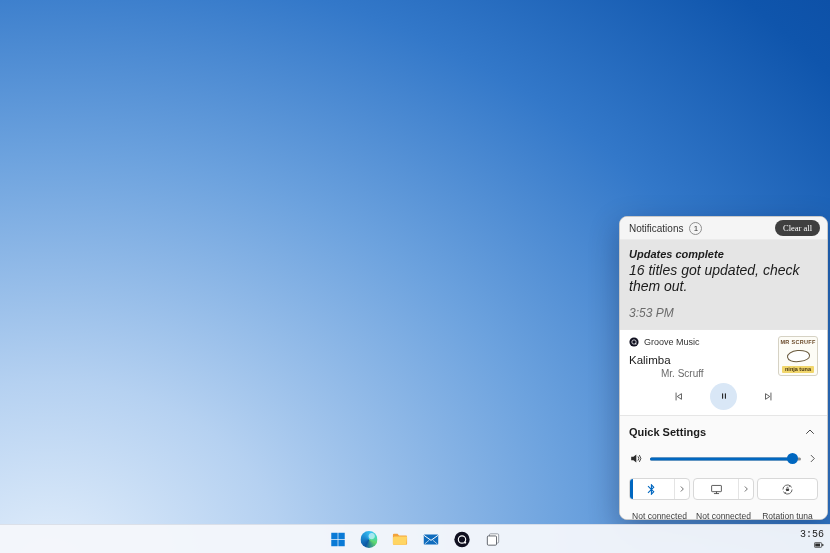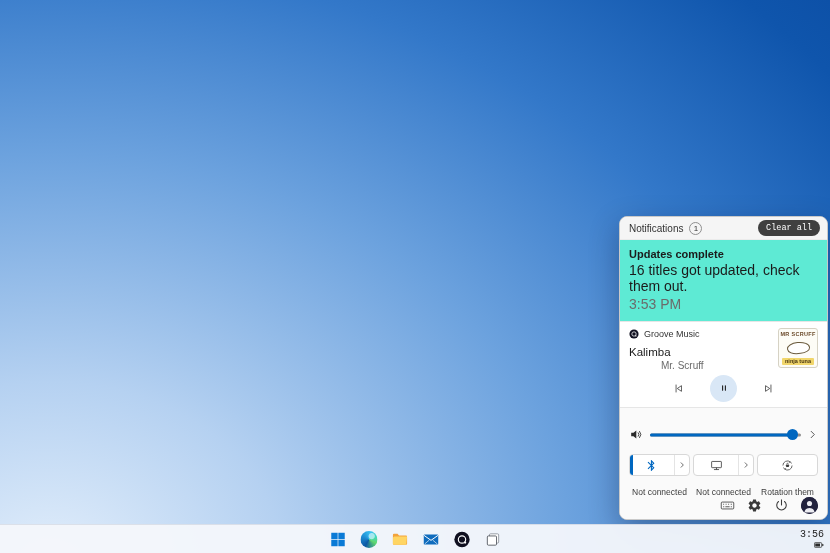--- a/index.html
+++ b/index.html
@@ -29,26 +29,26 @@
     padding:0 7px 0 9px; background:#f5f5f5; border-bottom:1px solid #ebebeb;
   }
   .nc-title{ font-size:10px; color:#333; }
   .nc-badge{
     margin-left:6px; width:13px; height:13px; border:1px solid #8f8f8f; border-radius:50%;
     font-size:8px; display:flex; align-items:center; justify-content:center; color:#333;
   }
   .spacer{ flex:1; }
   .clear-all{
     background:#3f3f3f; color:#fff; font-size:8.5px; line-height:1;
-    padding:4px 8px; border-radius:9px; border:none; font-family:Liberation Mono, monospace; cursor:pointer;
-  }
-  .nc-card{ background:#5eead4; padding:8px 9px 9px; cursor:pointer; }
+    padding:4px 8px; border-radius:9px; border:none; font-family:Liberation Serif, serif; cursor:pointer;
+  }
+  .nc-card{ background:#e5e5e5; padding:8px 9px 9px; cursor:pointer;font-style:italic; }
   .nc-card-title{ font-weight:bold; font-size:11px; }
   .nc-card-body{ font-size:14px; margin-top:2px; }
-  .nc-card-time{ font-size:14px; color:#6b6b6b; margin-top:2px; }
+  .nc-card-time{ font-size:12px; color:#6b6b6b; margin-top:12px; }
   .divider{ min-height:1px; height:1px; background:#e6e6e6; }
 
   .media-card{ background:#fff; position:relative; padding:7px 9px 5px; }
   .media-app-row{ display:flex; align-items:center; gap:5px; }
   .groove-mini{ width:10px; height:10px; display:inline-flex; }
   .groove-mini svg{ width:10px; height:10px; }
   .media-app-name{ font-size:9px; color:#333; }
   .media-track{ font-size:11.5px; margin-top:7px; }
   .media-artist{ font-size:10px; color:#6b6b6b; margin-top:2px;margin-left:32px; }
   .album-art{
@@ -210,20 +210,28 @@
               <path d="M16.5 5.5v13" stroke-linecap="round"></path>
               <path d="M6.5 6.8v10.4L14.3 12z"></path>
             </svg>
         </button>
       </div>
     </div>
 
     <div class="divider"></div>
 
     <div class="qs">
+      <div class="qs-header">
+        <span class="qs-title">Quick Settings</span>
+        <button class="qs-collapse">
+          <svg viewBox="0 0 24 24" fill="none" stroke="#4a4a4a" stroke-width="2">
+              <path d="M4.5 15.5L12 8l7.5 7.5"></path>
+            </svg>
+        </button>
+      </div>
 
       <div class="qs-volume">
         <span class="vol-icon">
           <svg viewBox="0 0 24 24">
               <path d="M3.5 9.3v5.4h3.6l4.6 3.8V5.5L7.1 9.3H3.5z" fill="#2b2b2b"></path>
               <path d="M14.8 9.2a4.3 4.3 0 010 5.6M17 7a7.6 7.6 0 010 10" fill="none" stroke="#2b2b2b" stroke-width="1.4" stroke-linecap="round"></path>
             </svg>
         </span>
         <div class="slider">
           <div class="slider-fill" style="width: 95%;">
@@ -280,21 +288,21 @@
               <svg viewBox="0 0 24 24" fill="none" stroke="currentColor" stroke-width="1.4">
                 <path d="M20.5 12a8.5 8.5 0 01-13.9 6.5"></path>
                 <path d="M3.5 12A8.5 8.5 0 0117.4 5.5"></path>
                 <path d="M4.6 15.6l1.9 3.1 3.1-1.6" stroke-width="1.2"></path>
                 <path d="M19.4 8.4l-1.9-3.1-3.1 1.6" stroke-width="1.2"></path>
                 <rect x="9.4" y="10.6" width="5.2" height="4.2" rx="0.8" fill="currentColor" stroke="none"></rect>
                 <path d="M10.6 10.6V9.3a1.4 1.4 0 012.8 0v1.3" stroke-width="1.2"></path>
               </svg>
             </span>
           </div>
-          <div class="tile-label">Rotation them</div>
+          <div class="tile-label">Rotation tuna</div>
         </div>
 
       </div>
 
       <div class="qs-footer">
         <button class="foot-btn">
           <svg viewBox="0 0 24 24" fill="none" stroke="#3a3a3a" stroke-width="1.3">
               <rect x="2" y="6.5" width="20" height="11" rx="1.5"></rect>
               <path d="M5 10h1.5M9 10h1.5M13 10h1.5M17.2 10H19M5 14h1.8M8.6 14h6.8M17.2 14H19"></path>
             </svg>

